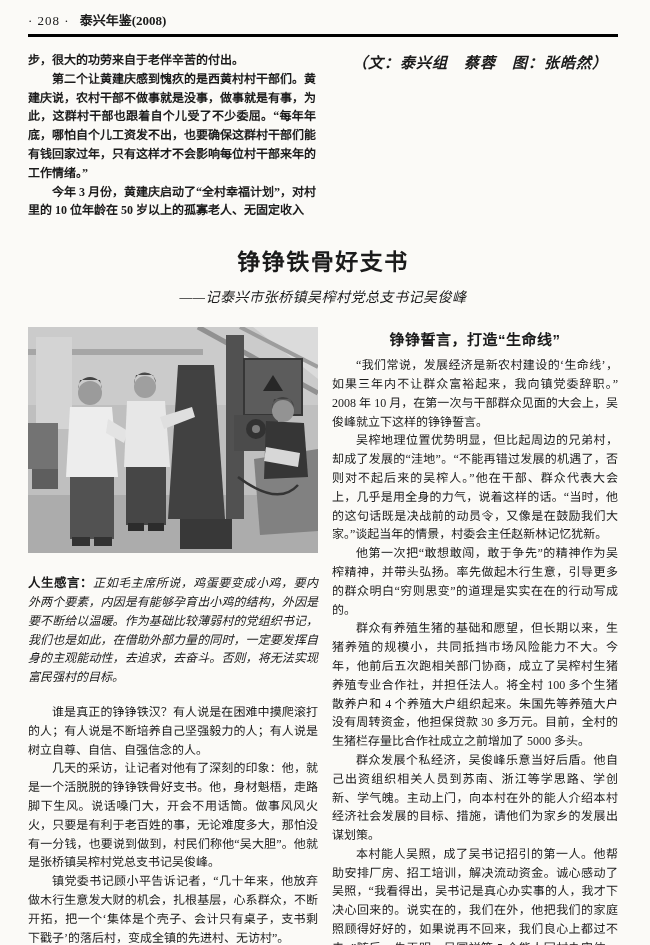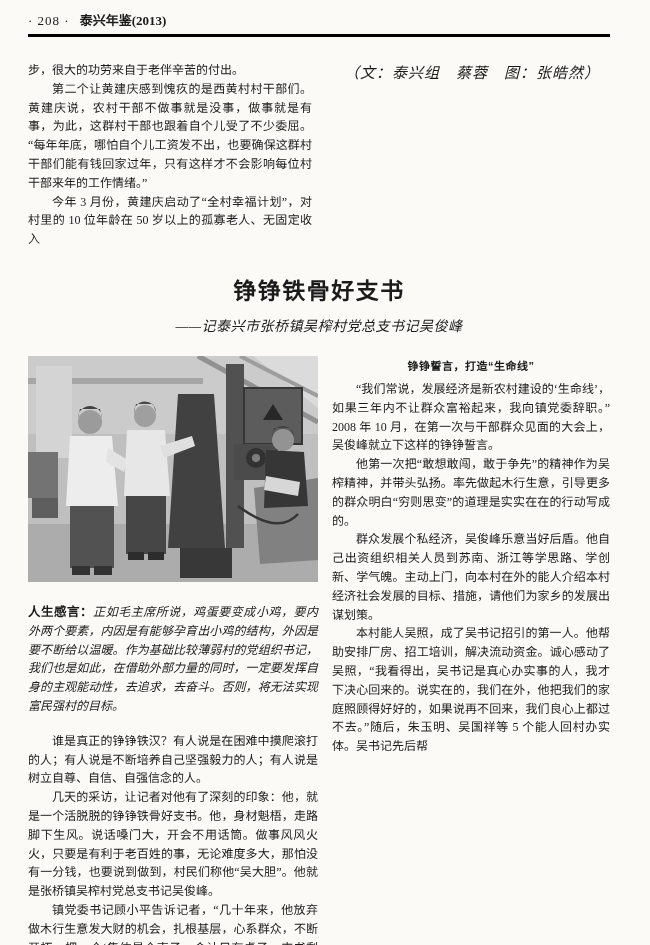--- a/index.html
+++ b/index.html
@@ -6,35 +6,35 @@
   html, body { margin: 0; padding: 0; }
   body {
     width: 650px; height: 945px;
     background: #fbfaf7;
     font-family: "Liberation Serif", "DejaVu Serif", serif;
     color: #1b1b1b;
   }
   .page {
     width: 650px; height: 945px;
     box-sizing: border-box;
-    padding: 6px 40px 0 28px;
+    padding: 6px 32px 0 28px;
     overflow: hidden;
   }
   .page-header {
     display: flex; align-items: baseline; gap: 10px;
     font-size: 13px; padding-top: 4px;
   }
   .page-num { letter-spacing: 1px; }
   .book-title { font-weight: bold; }
   .header-rule { border-top: 3px solid #000; margin-top: 5px; }
 
   .columns { display: flex; gap: 14px; }
   .col { width: 290px; }
 
-  .columns.top { margin-top: 24px; }
+  .columns.top { margin-top: 14px; font-weight: bold; }
   .para {
     margin: 0; font-size: 12px; line-height: 18.8px;
     text-align: justify; text-indent: 2em;
   }
   .para.no-indent { text-indent: 0; }
   .byline {
     margin: 3px 10px 0 0; font-size: 15px; line-height: 19px;
     text-align: right; font-style: italic; letter-spacing: 1px;
   }
 
@@ -51,32 +51,32 @@
   .photo {
     margin: 0; width: 290px; height: 226px; overflow: hidden;
     background: #bdbdbd;
   }
   .photo svg { display: block; }
   .quote { margin-top: 21px; font-style: italic; }
   .quote-label { font-style: normal; font-weight: bold; font-family: "Liberation Sans", "DejaVu Sans", sans-serif; font-size: 12.5px; }
   .para-block { margin-top: 16px; }
   .section-heading {
     margin: 1px 0 7px 0; text-align: center;
-    font-size: 11px; font-weight: bold; letter-spacing: 0.5px;
+    font-size: 15px; font-weight: bold; letter-spacing: 0.5px;
     font-family: "Liberation Sans", "DejaVu Sans", sans-serif;
   }
 </style>
 </head>
 <body>
 
 <div class="page">
 
   <header class="page-header">
     <span class="page-num">· 208 ·</span>
-    <span class="book-title">泰兴年鉴(2013)</span>
+    <span class="book-title">泰兴年鉴(2008)</span>
   </header>
   <div class="header-rule"></div>
 
   <section class="columns top">
     <div class="col">
 
     <p class="para no-indent">步，很大的功劳来自于老伴辛苦的付出。</p>
         <p class="para">第二个让黄建庆感到愧疚的是西黄村村干部们。黄建庆说，农村干部不做事就是没事，做事就是有事，为此，这群村干部也跟着自个儿受了不少委屈。“每年年底，哪怕自个儿工资发不出，也要确保这群村干部们能有钱回家过年，只有这样才不会影响每位村干部来年的工作情绪。”</p>
         <p class="para">今年 3 月份，黄建庆启动了“全村幸福计划”，对村里的 10 位年龄在 50 岁以上的孤寡老人、无固定收入</p>
       </div>
@@ -145,20 +145,22 @@
           <p class="para">几天的采访，让记者对他有了深刻的印象：他，就是一个活脱脱的铮铮铁骨好支书。他，身材魁梧，走路脚下生风。说话嗓门大，开会不用话筒。做事风风火火，只要是有利于老百姓的事，无论难度多大，那怕没有一分钱，也要说到做到，村民们称他“吴大胆”。他就是张桥镇吴榨村党总支书记吴俊峰。</p>
           <p class="para">镇党委书记顾小平告诉记者，“几十年来，他放弃做木行生意发大财的机会，扎根基层，心系群众，不断开拓，把一个‘集体是个壳子、会计只有桌子，支书剩下戳子’的落后村，变成全镇的先进村、无访村”。</p>
         </div>
     </div>
 
     <div class="col">
       <h2 class="section-heading">铮铮誓言，打造“生命线”</h2>
       <div>
 
       <p class="para">“我们常说，发展经济是新农村建设的‘生命线’，如果三年内不让群众富裕起来，我向镇党委辞职。”2008 年 10 月，在第一次与干部群众见面的大会上，吴俊峰就立下这样的铮铮誓言。</p>
+          <p class="para">吴榨地理位置优势明显，但比起周边的兄弟村，却成了发展的“洼地”。“不能再错过发展的机遇了，否则对不起后来的吴榨人。”他在干部、群众代表大会上，几乎是用全身的力气，说着这样的话。“当时，他的这句话既是决战前的动员令，又像是在鼓励我们大家。”谈起当年的情景，村委会主任赵新林记忆犹新。</p>
           <p class="para">他第一次把“敢想敢闯，敢于争先”的精神作为吴榨精神，并带头弘扬。率先做起木行生意，引导更多的群众明白“穷则思变”的道理是实实在在的行动写成的。</p>
+          <p class="para">群众有养殖生猪的基础和愿望，但长期以来，生猪养殖的规模小，共同抵挡市场风险能力不大。今年，他前后五次跑相关部门协商，成立了吴榨村生猪养殖专业合作社，并担任法人。将全村 100 多个生猪散养户和 4 个养殖大户组织起来。朱国先等养殖大户没有周转资金，他担保贷款 30 多万元。目前，全村的生猪栏存量比合作社成立之前增加了 5000 多头。</p>
           <p class="para">群众发展个私经济，吴俊峰乐意当好后盾。他自己出资组织相关人员到苏南、浙江等学思路、学创新、学气魄。主动上门，向本村在外的能人介绍本村经济社会发展的目标、措施，请他们为家乡的发展出谋划策。</p>
           <p class="para">本村能人吴照，成了吴书记招引的第一人。他帮助安排厂房、招工培训，解决流动资金。诚心感动了吴照，“我看得出，吴书记是真心办实事的人，我才下决心回来的。说实在的，我们在外，他把我们的家庭照顾得好好的，如果说再不回来，我们良心上都过不去。”随后，朱玉明、吴国祥等 5 个能人回村办实体。吴书记先后帮</p>
         </div>
     </div>
 
   </section>
 </div>
 
 </body></html>

